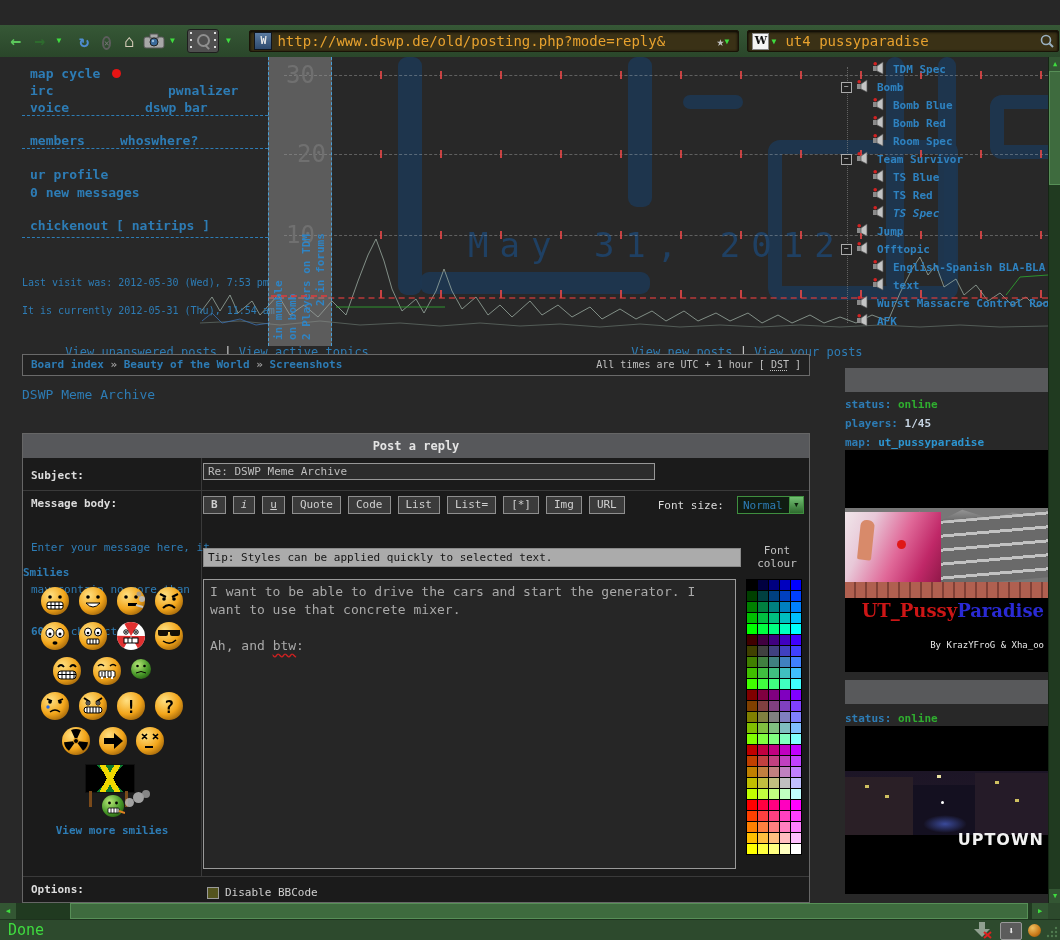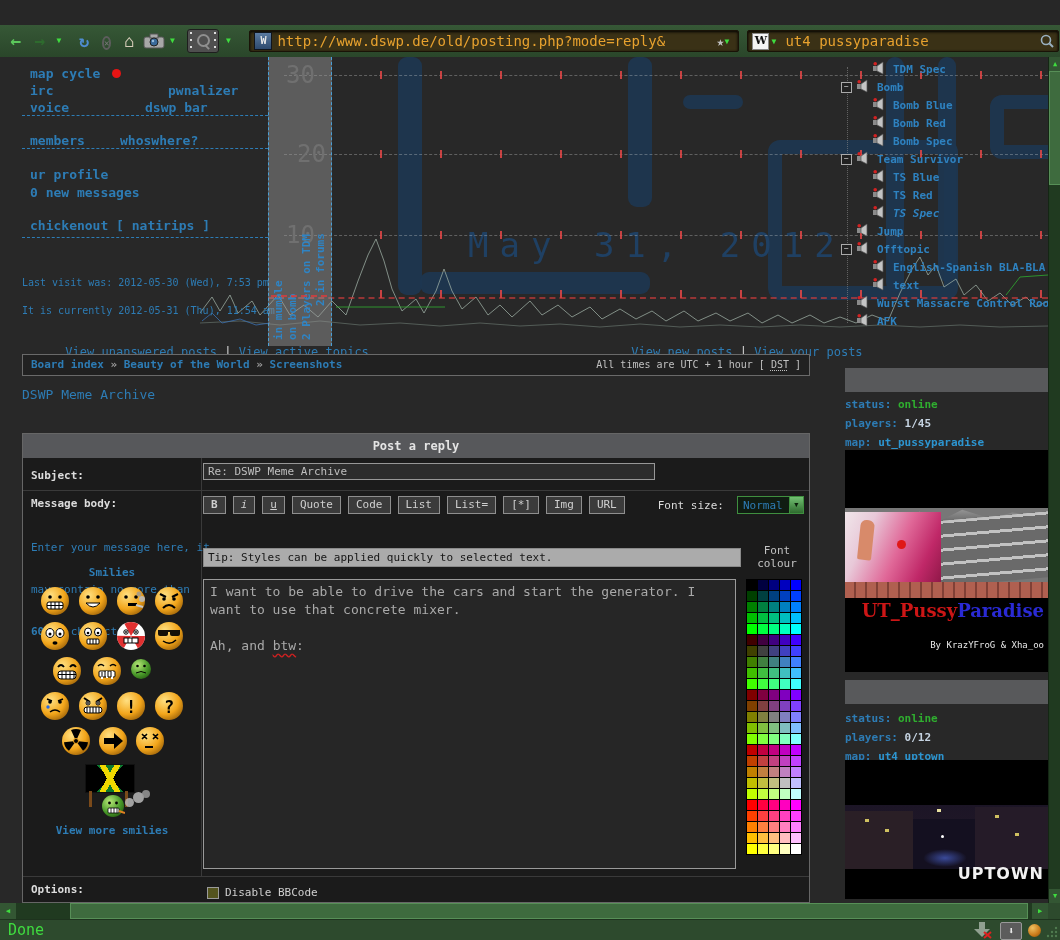--- a/index.html
+++ b/index.html
@@ -79,21 +79,21 @@
   #fontcolour{position:absolute;left:723px;top:110px;width:62px;text-align:center;color:#c2c2c2;
               font-size:11px;line-height:13px}
   #msgarea{position:absolute;left:180px;top:145px;width:533px;height:290px;background:#262626;
            border:1px solid #9a9a9a;box-sizing:border-box;padding:4px 6px;color:#a9a9a9;
            font-size:13px}
   .tline{height:18px;white-space:pre}
   .misspell{text-decoration:underline wavy #d02020;text-underline-offset:3px}
   #palette{position:absolute;left:723px;top:145px;display:grid;grid-template-columns:repeat(5,10px);
            grid-auto-rows:10px;gap:1px;background:#000;border:1px solid #000}
   .pcell{width:10px;height:10px}
-  #smiliestitle{position:absolute;left:0;top:132px;width:178px;text-align:center;color:#2d7cb5;
+  #smiliestitle{position:absolute;left:0;top:132px;width:178px;color:#2d7cb5;
                 font-size:11px;font-weight:bold}
   .smiley{position:absolute;width:30px;height:30px}
   #viewmore{position:absolute;left:0;top:390px;width:178px;text-align:center;color:#2d7cb5;
             font-size:11px;font-weight:bold}
   .chk{position:absolute;width:10px;height:10px;background:#54541e;border:1px solid #9a9a9a}
   
   .treerow{position:absolute;height:18px;display:flex;align-items:center;z-index:4}
   .treelabel{color:#2e82c0;font-size:11px;font-weight:bold;margin-left:6px;white-space:pre}
   .expander{position:absolute;width:9px;height:9px;border:1px solid #aaa;background:#222;z-index:4;
             color:#ccc;font-size:8px;line-height:7px;text-align:center}
@@ -918,21 +918,21 @@
               <circle cx="3.2" cy="2.8" r="1.8" fill="#d42222"></circle>
             </svg></span>
           <span class="treelabel">Bomb Red</span>
         </div>
         <div class="treerow" style="left: 872px; top: 75px;">
           <span><svg width="15" height="14">
               <rect x="1" y="5" width="4" height="5" fill="#8a8a8a"></rect>
               <polygon points="5,5 11,1 11,13 5,10" fill="#c4c4c4" stroke="#555" stroke-width="0.7"></polygon>
               <circle cx="3.2" cy="2.8" r="1.8" fill="#d42222"></circle>
             </svg></span>
-          <span class="treelabel">Bomb Spec</span>
+          <span class="treelabel">Room Spec</span>
         </div>
         <div class="expander" style="left: 841px; top: 97px;">−</div>
         <div class="treerow" style="left: 856px; top: 93px; text-align: center;">
           <span><svg width="15" height="14">
               <rect x="1" y="5" width="4" height="5" fill="#8a8a8a"></rect>
               <polygon points="5,5 11,1 11,13 5,10" fill="#c4c4c4" stroke="#555" stroke-width="0.7"></polygon>
               <circle cx="3.2" cy="2.8" r="1.8" fill="#d42222"></circle>
             </svg></span>
           <span class="treelabel">Team Survivor</span>
         </div>
@@ -1029,21 +1029,21 @@
       <div class="ppt"><span class="red">UT_Pussy</span><span class="blu">Paradise</span></div>
       <div class="ppcredit">By KrazYFroG &amp; Xha_oo</div>
     </div>
 
     <div class="panelhead" style="top:623px">
         
     </div>
     <div class="srvline" style="top:655px"><span class="slbl">status:</span> <span class="sonline">online</span></div>
     <div class="srvline" style="top:674px"><span class="slbl">players:</span> <span class="splayers">0/12</span></div>
     <div class="srvline" style="top:693px"><span class="slbl">map:</span> <span class="smap">ut4_uptown</span></div>
-    <div class="mapimg" style="top:703px;height:139px">
+    <div class="mapimg" style="top:669px;height:168px">
       <div id="scene2">
         <div class="b1"></div>
         <div class="b2"></div>
         <div class="alley"></div>
         <div class="glow"></div>
         <div class="win" style="left:20px;top:14px"></div>
         <div class="win" style="left:40px;top:24px"></div>
         <div class="win" style="left:150px;top:10px"></div>
         <div class="win" style="left:170px;top:28px"></div>
         <div class="win" style="left:92px;top:4px;background:#e8e0a0"></div>

